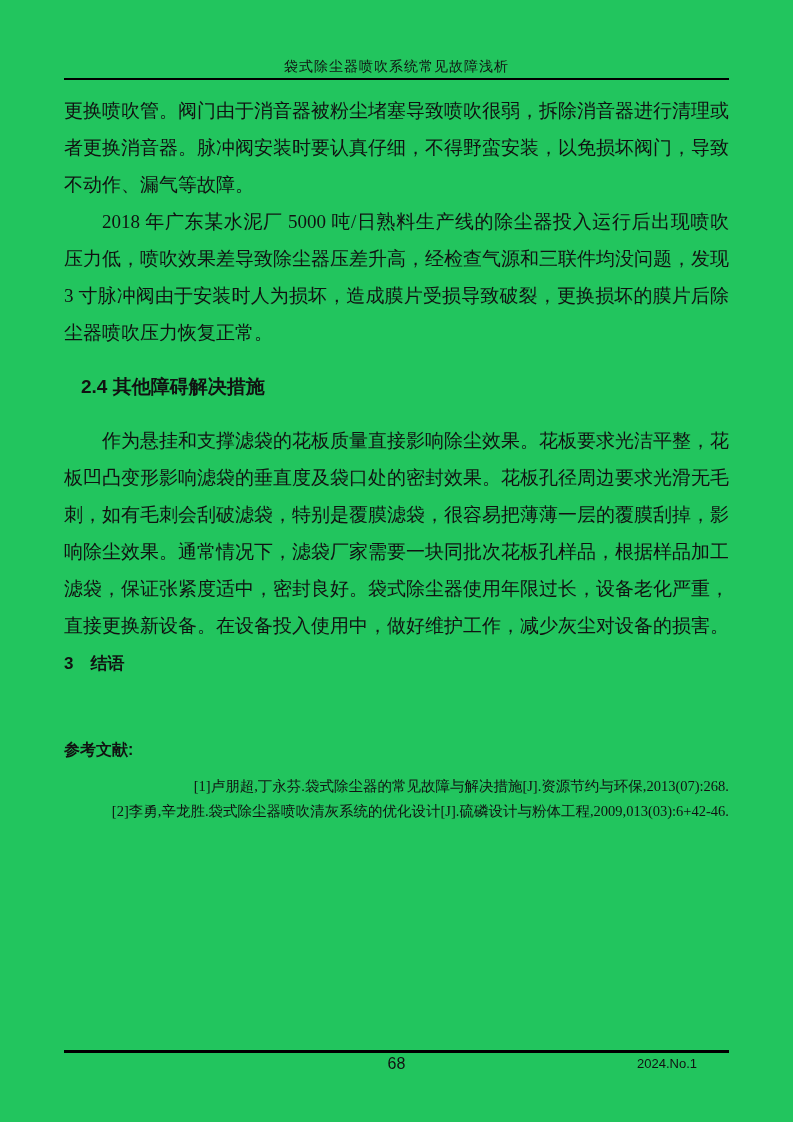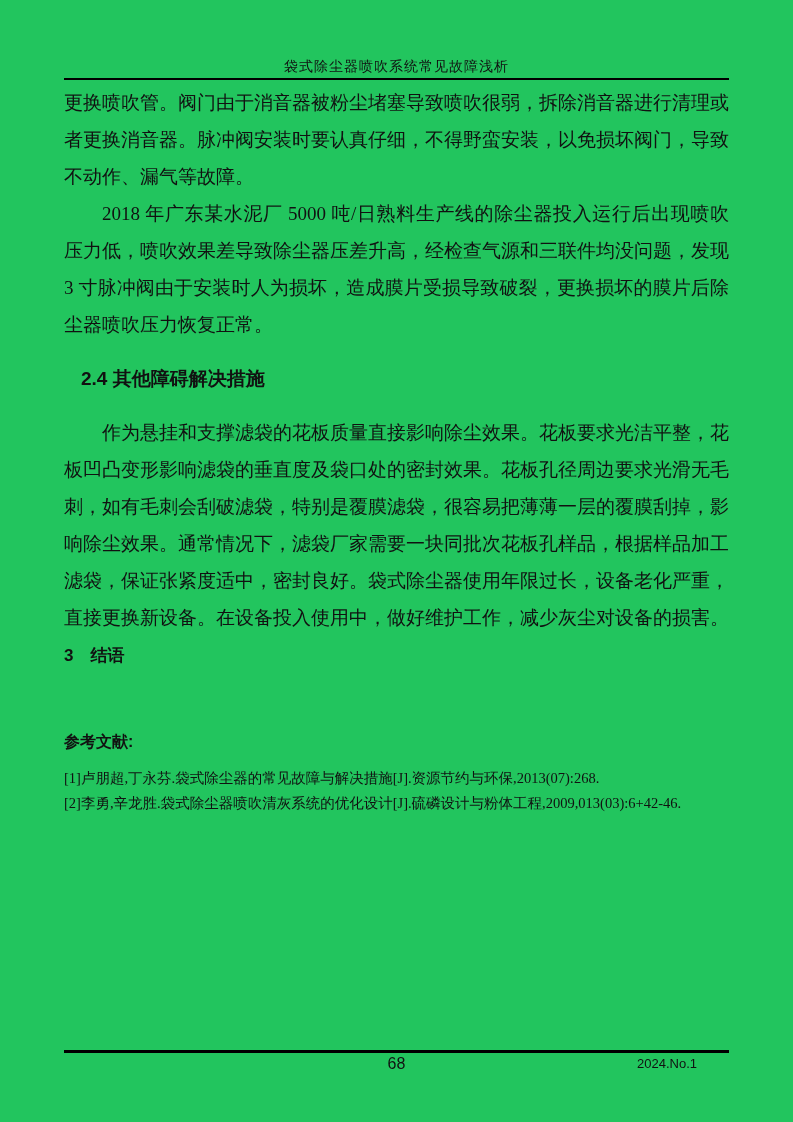--- a/index.html
+++ b/index.html
@@ -38,20 +38,21 @@
     line-height: 37px;
     text-align: justify;
     text-justify: inter-character;
   }
   .content p {
     margin: 0;
     text-indent: 2em;
   }
   .content p.no-indent {
     text-indent: 0;
+    margin-top: 8px;
   }
   .sec-heading {
     margin: 17px;
     font-family: "Liberation Sans", "DejaVu Sans", sans-serif;
     font-weight: bold;
     font-size: 19px;
     line-height: 37px;
     text-align: left;
     white-space: pre-wrap;
   }
@@ -73,20 +74,21 @@
     font-family: "Liberation Sans", "DejaVu Sans", sans-serif;
     font-weight: bold;
     font-size: 16px;
     line-height: 24px;
     margin-bottom: 12px;
   }
   .ref-item {
     font-size: 14.5px;
     line-height: 25px;
     text-indent: 0;
+    text-align: right;
   }
   
   .footer-line {
     position: absolute;
     left: 64px;
     right: 64px;
     top: 1050px;
     height: 3px;
     background: #000000;
   }

